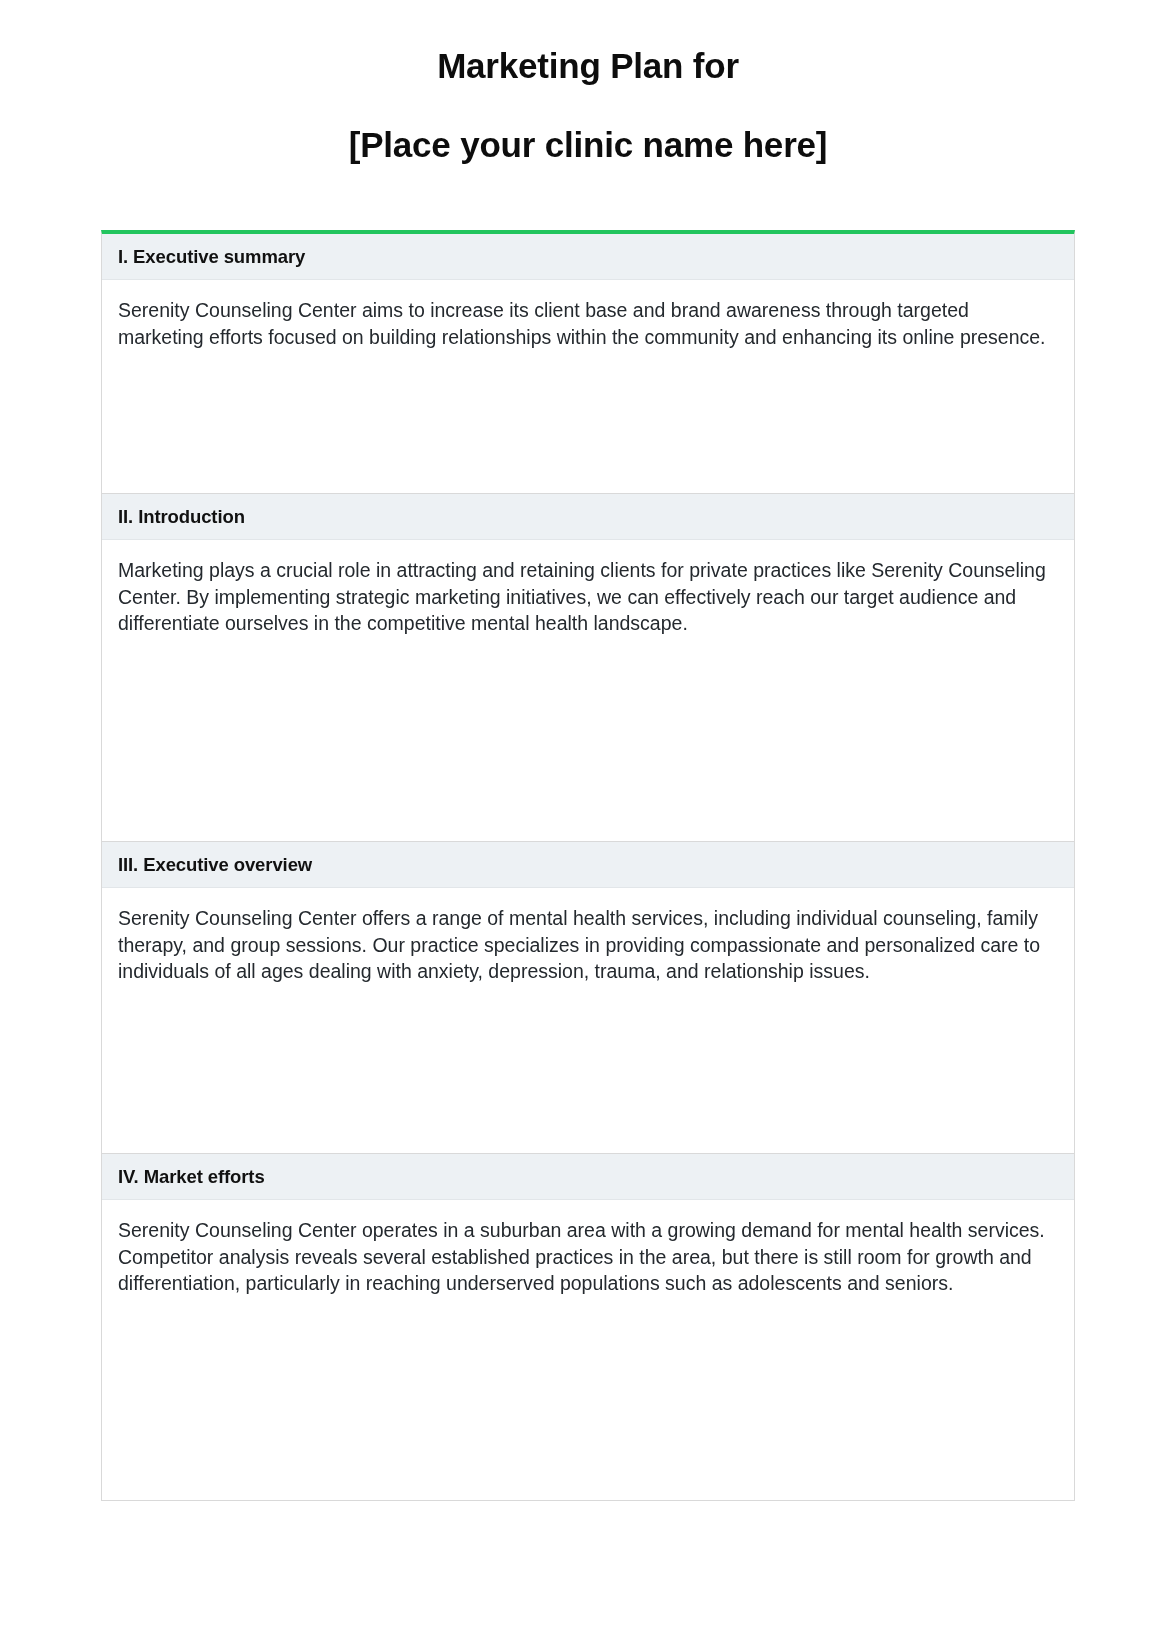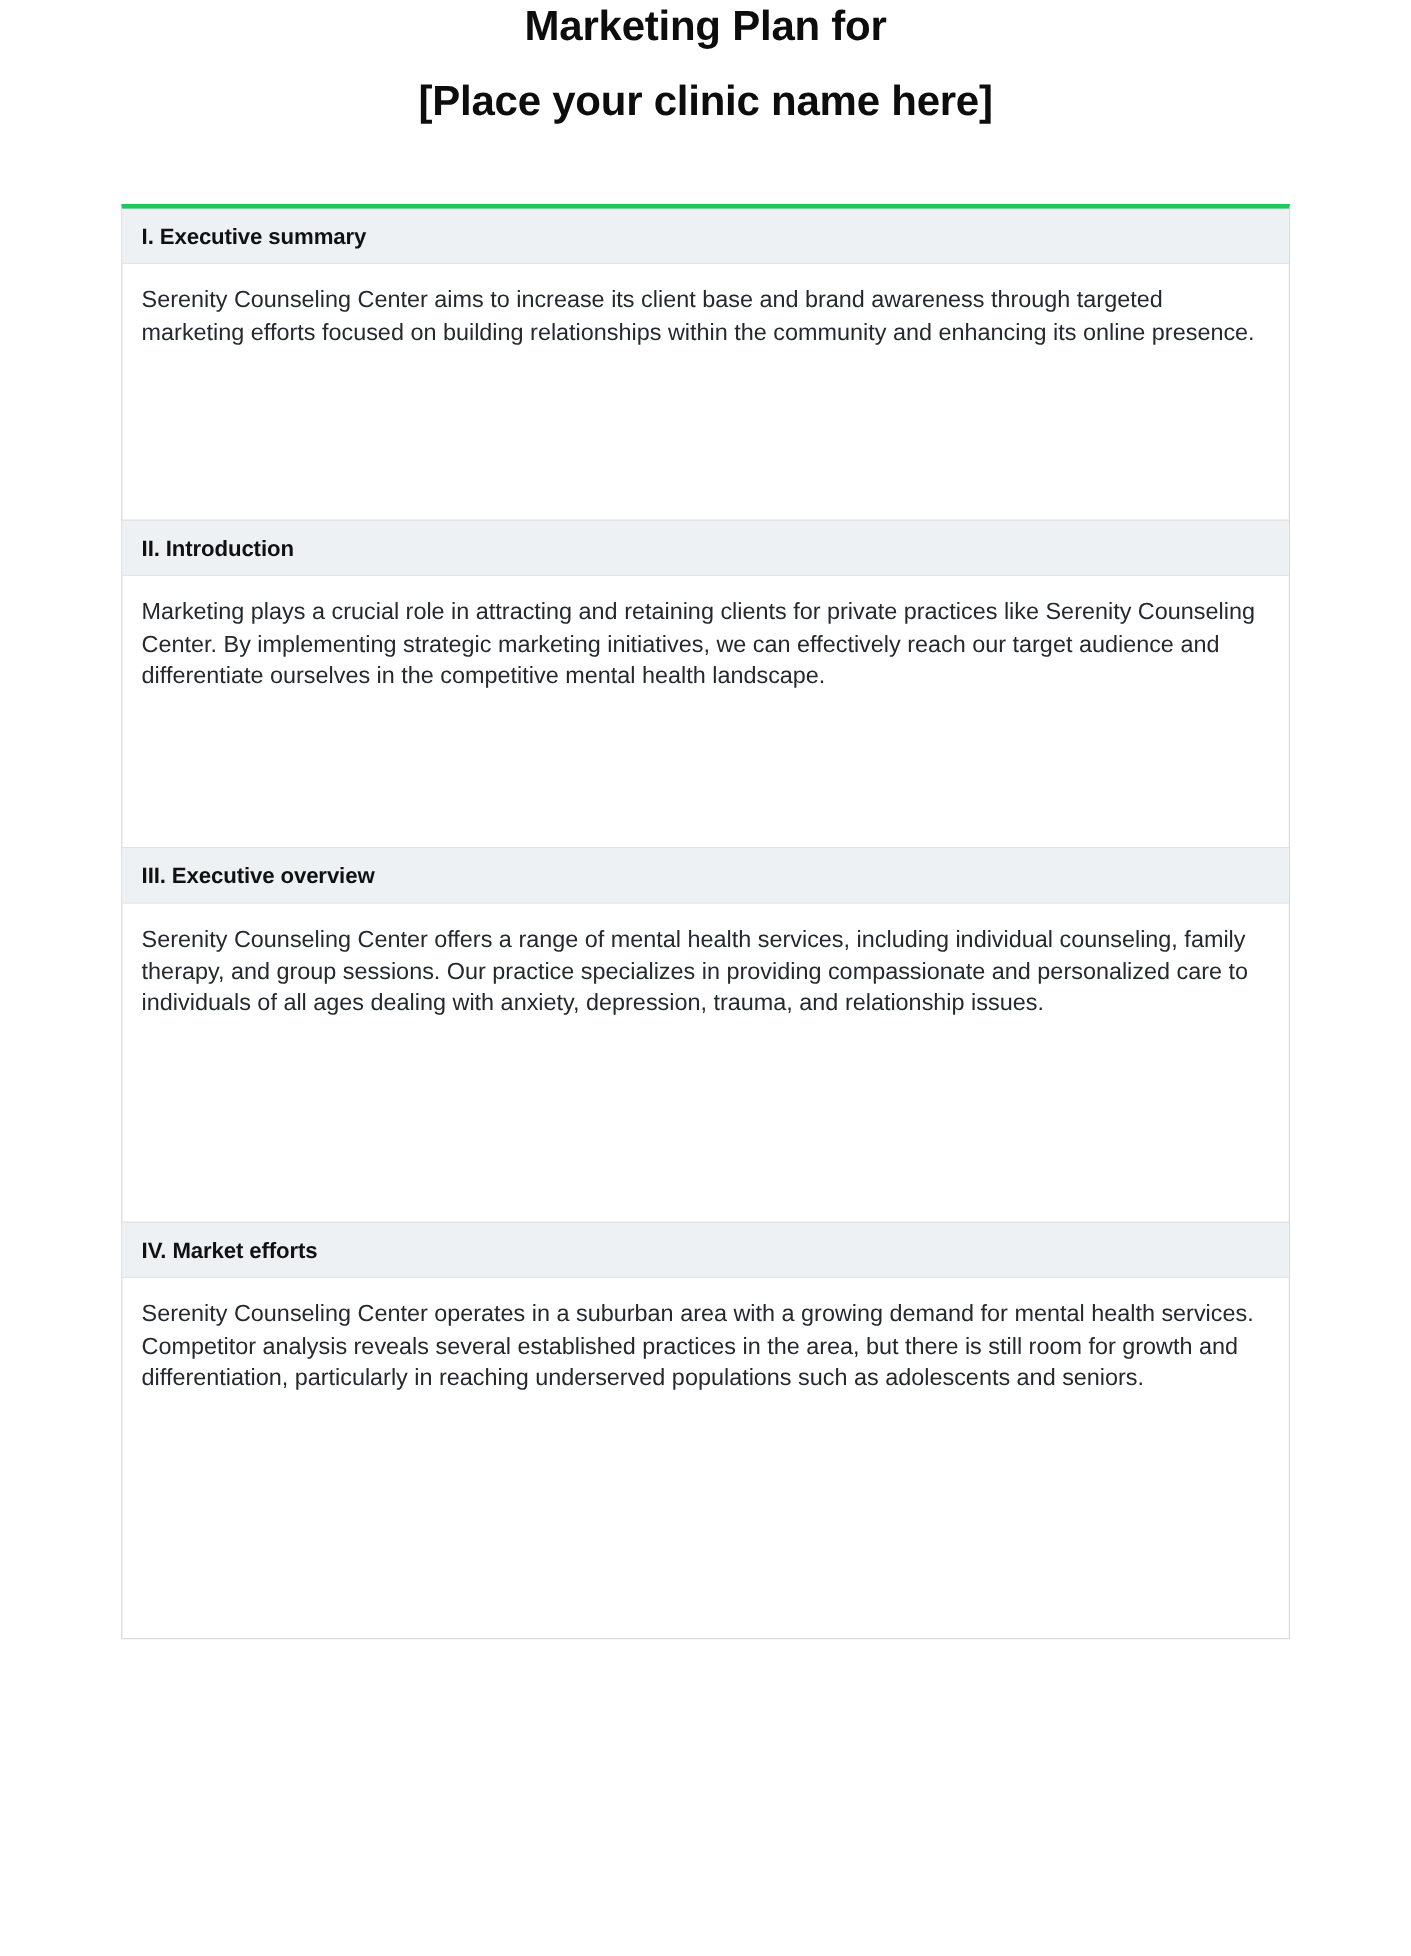--- a/index.html
+++ b/index.html
@@ -21,24 +21,25 @@
     height: 1630px;
     background: #ffffff;
     box-sizing: border-box;
   }
   .doc-title {
     text-align: center;
     font-size: 35px;
     font-weight: bold;
     line-height: 1.28;
     color: #0d0d0d;
+    padding-top: 44px;
     letter-spacing: -0.2px;
   }
   .doc-title .line1 { display: block; }
-  .doc-title .line2 { display: block; margin-top: 18px; }
+  .doc-title .line2 { display: block; margin-top: 34px; }
 
   .sections {
     margin: 0 auto;
     margin-top: 62px;
     width: 974px;
     border-left: 1px solid #d9d9d9;
     border-right: 1px solid #d9d9d9;
     border-top: 4px solid #22c55e;
     box-sizing: border-box;
     background: #fff;
@@ -61,21 +62,21 @@
     font-size: 19.5px;
     line-height: 1.38;
     color: #24292e;
     box-sizing: border-box;
   }
   .section-body p {
     margin: 0;
   }
   
   .h-exec   { height: 213px; }
-  .h-intro  { height: 226px; }
+  .h-intro  { height: 301px; }
   .h-pract  { height: 265px; }
   .h-market { height: 300px; }
 </style>
 </head>
 <body>
 
 <div class="page">
 
   <div class="doc-title">
     <span class="line1">Marketing Plan for</span>

